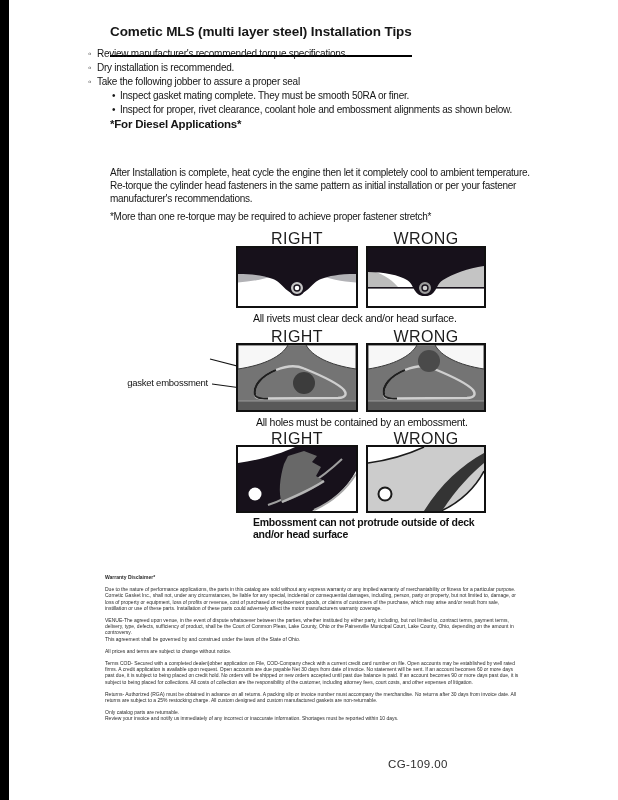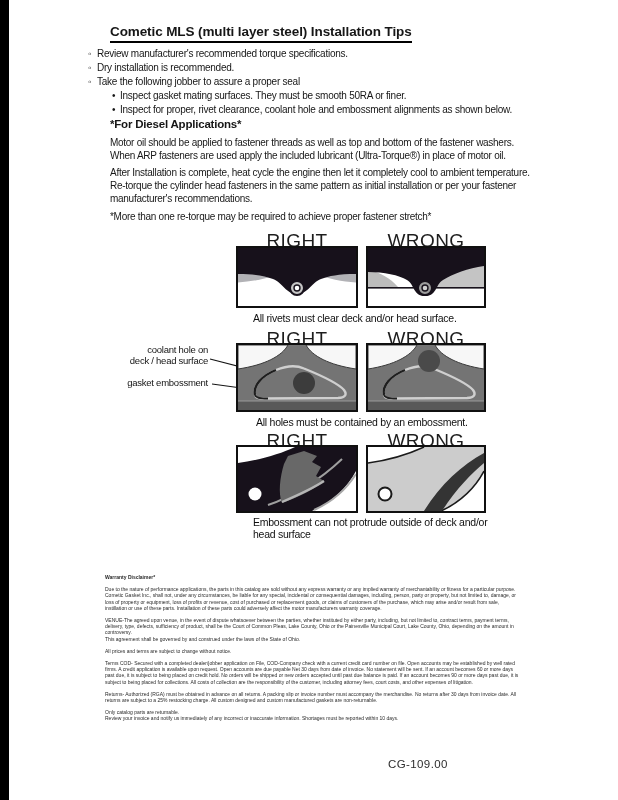--- a/index.html
+++ b/index.html
@@ -4,33 +4,33 @@
 <style>
   html,body{margin:0;padding:0;background:#ffffff;}
   .page{
     position:relative;width:618px;height:800px;background:#ffffff;overflow:hidden;
     font-family:"Liberation Sans", sans-serif;color:#161616;
   }
   .black-bar{position:absolute;left:0;top:0;width:9px;height:800px;background:#000;}
   .abs{position:absolute;}
   .title{
     left:110px;top:24px;font-size:13.5px;font-weight:bold;
-    border-bottom:2px solid #000;padding-bottom:2px;letter-spacing:-0.1px;
+    border-bottom:2px solid #000;padding-bottom:16px;letter-spacing:-0.1px;
   }
   .tips{left:88px;top:47px;font-size:10px;letter-spacing:-0.25px;line-height:14px;}
   .tip-row{display:flex;align-items:flex-start;}
   .tip-row .blt{width:9px;flex:0 0 9px;font-size:10px;}
   .sub{margin-left:24px;}
   .sub .blt{width:8px;flex:0 0 8px;}
   .diesel-h{left:110px;top:118px;font-size:11.5px;font-weight:bold;letter-spacing:-0.2px;}
   .bodytext{font-size:10px;letter-spacing:-0.28px;line-height:13px;color:#181818;}
   .p1{left:110px;top:136px;white-space:nowrap;}
   .p2{left:110px;top:166px;width:428px;}
   .note{left:110px;top:210px;white-space:nowrap;}
-  .dlabel{font-size:19px;letter-spacing:0.4px;color:#1d1d1d;text-align:center;}
+  .dlabel{font-size:16px;letter-spacing:0.4px;color:#1d1d1d;text-align:center;}
   .dcap{font-size:10.5px;letter-spacing:-0.25px;color:#101010;line-height:12px;margin-left:16px;}
   .dbox{border:2px solid #101010;background:#fff;box-sizing:border-box;}
   .dbox svg{display:block;}
   .ann{font-size:9.5px;letter-spacing:-0.25px;line-height:11px;text-align:right;color:#141414;}
   .legal{left:105px;top:574px;width:414px;font-size:5px;line-height:6.2px;color:#2a2a2a;letter-spacing:0;}
   .legal .lh{font-weight:bold;margin:0 0 6px 0;}
   .legal p{margin:0 0 6px 0;}
   .legal p.tight{margin:0 0 0 0;}
   .legal p.tight2{margin:0 0 6px 0;}
   .pagecode{left:388px;top:758px;font-size:11.5px;letter-spacing:0.4px;color:#2d2d2d;}
@@ -51,33 +51,29 @@
     <div class="tip-row">
       <span class="blt">◦</span>
       <span>Dry installation is recommended.</span>
     </div>
     <div class="tip-row">
       <span class="blt">◦</span>
       <span>Take the following jobber to assure a proper seal</span>
     </div>
     <div class="tip-row sub">
       <span class="blt">•</span>
-      <span>Inspect gasket mating surfaces.  They must be smooth 50RA or finer.</span>
+      <span>Inspect gasket mating complete.  They must be smooth 50RA or finer.</span>
     </div>
     <div class="tip-row sub">
       <span class="blt">•</span>
       <span>Inspect for proper, rivet clearance, coolant hole and embossment alignments as shown below.</span>
     </div>
   </div>
 
   <div class="abs diesel-h">*For Diesel Applications*</div>
-  <div class="abs bodytext p1">
-    <span style="display:block">Motor oil should be applied to fastener threads as well as top and bottom of the fastener washers.</span>
-    <span style="display:block">When ARP fasteners are used apply the included lubricant (Ultra-Torque®) in place of motor oil.</span>
-  </div>
   <div class="abs bodytext note">*More than one re-torque may be required to achieve proper fastener stretch*</div>
   <div class="abs bodytext p2">After Installation is complete, heat cycle the engine then let it completely cool to ambient temperature. Re-torque the cylinder head fasteners in the same pattern as initial installation or per your fastener manufacturer's recommendations.</div>
 
   <div class="abs dlabel" style="left:236px;top:230px;width:122px;">RIGHT</div>
   <div class="abs dlabel" style="left:366px;top:230px;width:120px;">WRONG</div>
 
   <div class="abs dbox" style="left:236px;top:246px;width:122px;height:62px;">
     <svg width="118" height="58" viewBox="0 0 118 58">
       <rect x="0" y="0" width="118" height="58" fill="#ffffff"></rect>
       <path d="M0,26 H40 C28,31 14,33.5 0,34.5 Z" fill="#b2b2b6"></path>
@@ -98,24 +94,20 @@
       <circle cx="57" cy="40" r="7" fill="#9d9d9d" stroke="#17111b" stroke-width="2"></circle>
       <circle cx="57" cy="40" r="3" fill="#cfcfcf" stroke="#17111b" stroke-width="1.4"></circle>
     </svg>
   </div>
 
   <div class="abs dcap" style="left:237px;top:312px;">All rivets must clear deck and/or head surface.</div>
 
   <div class="abs dlabel" style="left:236px;top:328px;width:122px;">RIGHT</div>
   <div class="abs dlabel" style="left:366px;top:328px;width:120px;">WRONG</div>
 
-  <div class="abs ann" style="left:86px;top:344px;width:122px;">
-    <span style="display:block">coolant hole on</span>
-    <span style="display:block">deck / head surface</span>
-  </div>
   <div class="abs ann" style="left:86px;top:377px;width:122px;">gasket embossment</div>
 
   <svg class="abs" style="left:205px;top:350px;" width="102" height="46" viewBox="0 0 102 46">
     <line x1="5" y1="9" x2="98" y2="33" stroke="#141414" stroke-width="1.1"></line>
     <line x1="7" y1="34" x2="58" y2="41" stroke="#141414" stroke-width="1.1"></line>
   </svg>
 
   <div class="abs dbox" style="left:236px;top:343px;width:122px;height:69px;">
     <svg width="118" height="65" viewBox="0 0 118 65">
       <rect x="0" y="0" width="118" height="65" fill="#747474"></rect>
@@ -165,21 +157,21 @@
     <svg width="116" height="64" viewBox="0 0 116 64">
       <rect x="0" y="0" width="116" height="64" fill="#ffffff"></rect>
       <path d="M0,16 C22,13 41,7 56,0 L116,0 L116,24 C107,41 92,55 73,64 L0,64 Z" fill="#cccccc"></path>
       <path d="M0,16 C22,13 41,7 56,0" fill="none" stroke="#1a1a1a" stroke-width="1.6"></path>
       <path d="M116,24 C107,41 92,55 73,64" fill="none" stroke="#1a1a1a" stroke-width="1.6"></path>
       <path d="M116,6 C94,18 72,38 56,64 L74,64 C88,42 104,26 116,16 Z" fill="#343434"></path>
       <circle cx="17" cy="47" r="6.5" fill="#ffffff" stroke="#1a1a1a" stroke-width="2"></circle>
     </svg>
   </div>
 
-  <div class="abs dcap" style="left:237px;top:516px;width:238px;">Embossment can not protrude outside of deck and/or head surface</div>
+  <div class="abs dcap" style="left:237px;top:516px;width:238px;font-weight:bold;">Embossment can not protrude outside of deck and/or head surface</div>
 
   <div class="abs legal">
     <p class="lh">Warranty Disclaimer*</p>
     <p>Due to the nature of performance applications, the parts in this catalog are sold without any express warranty or any implied warranty of merchantability or fitness for a particular purpose.  Cometic Gasket Inc., shall not, under any circumstances, be liable for any special, incidental or consequential damages, including, person, party or property, but not limited to, damage, or loss of property or equipment, loss of profits or revenue, cost of purchased or replacement goods, or claims of customers of the purchase, which may arise and/or result from sale, instillation or use of these parts.  Installation of these parts could adversely affect the motor manufacturers warranty coverage.</p>
     <p class="tight">VENUE-The agreed upon venue, in the event of dispute whatsoever between the parties, whether instituted by either party, including, but not limited to, contract terms, payment terms, delivery, type, defects, sufficiency of product, shall be the Court of Common Pleas, Lake County, Ohio or the Painesville Municipal Court, Lake County, Ohio, depending on the amount in controversy.</p>
     <p class="tight2">This agreement shall be governed by and construed under the laws of the State of Ohio.</p>
     <p>All prices and terms are subject to change without notice.</p>
     <p>Terms COD- Secured with a completed dealer/jobber application on File, COD-Company check with a current credit card number on file.  Open accounts may be established by well rated firms.  A credit application is available upon request.  Open accounts are due payable Net 30 days from date of invoice.  No statement will be sent.  If an account becomes 60 or more days past due, it is subject to being placed on credit hold.  No orders will be shipped or new orders accepted until past due balance is paid.  If an account becomes 90 or more days past due, it is subject to being placed for collections.  All costs of collection are the responsibility of the customer, including attorney fees, court costs, and other expenses of litigation.</p>
     <p>Returns- Authorized (RGA) must be obtained in advance on all returns.  A packing slip or invoice number must accompany the merchandise.  No returns after 30 days from invoice date.  All returns are subject to a 25% restocking charge.  All custom designed and custom manufactured gaskets are non-returnable.</p>
     <p class="tight">Only catalog parts are returnable.</p>

